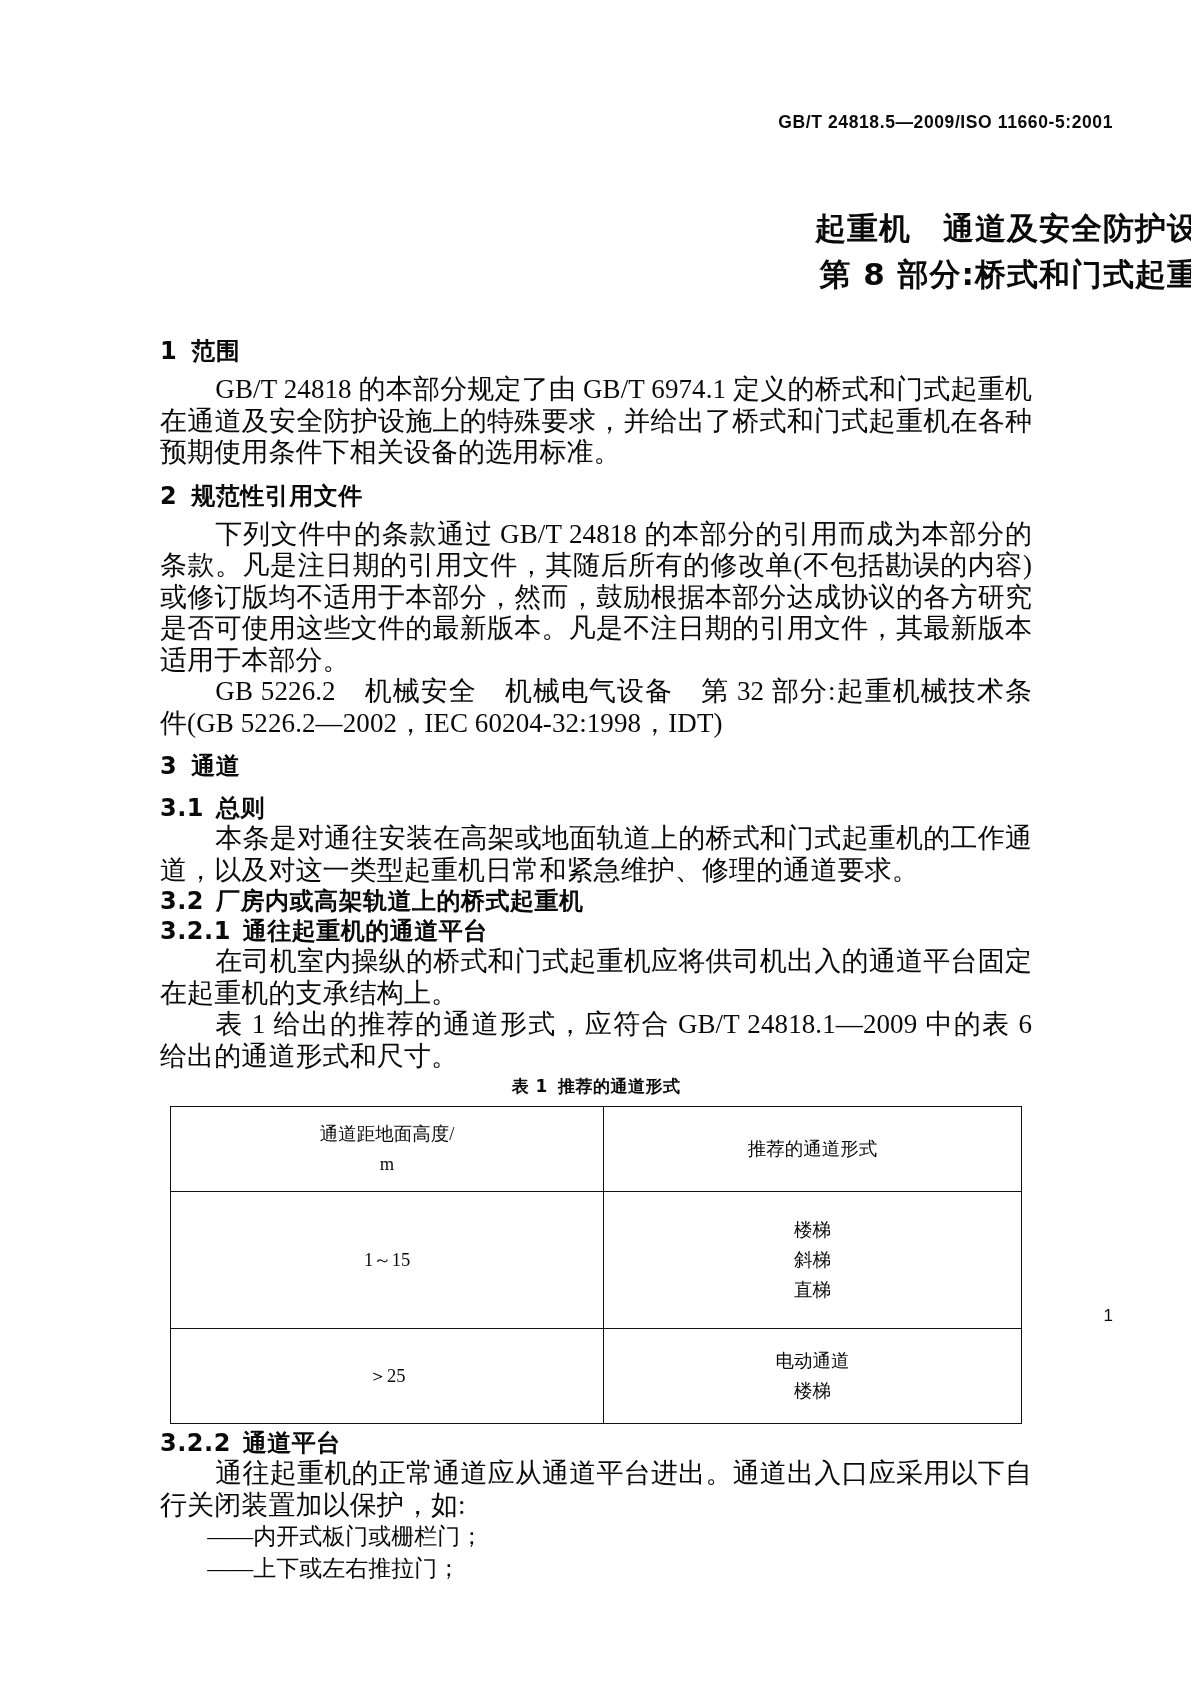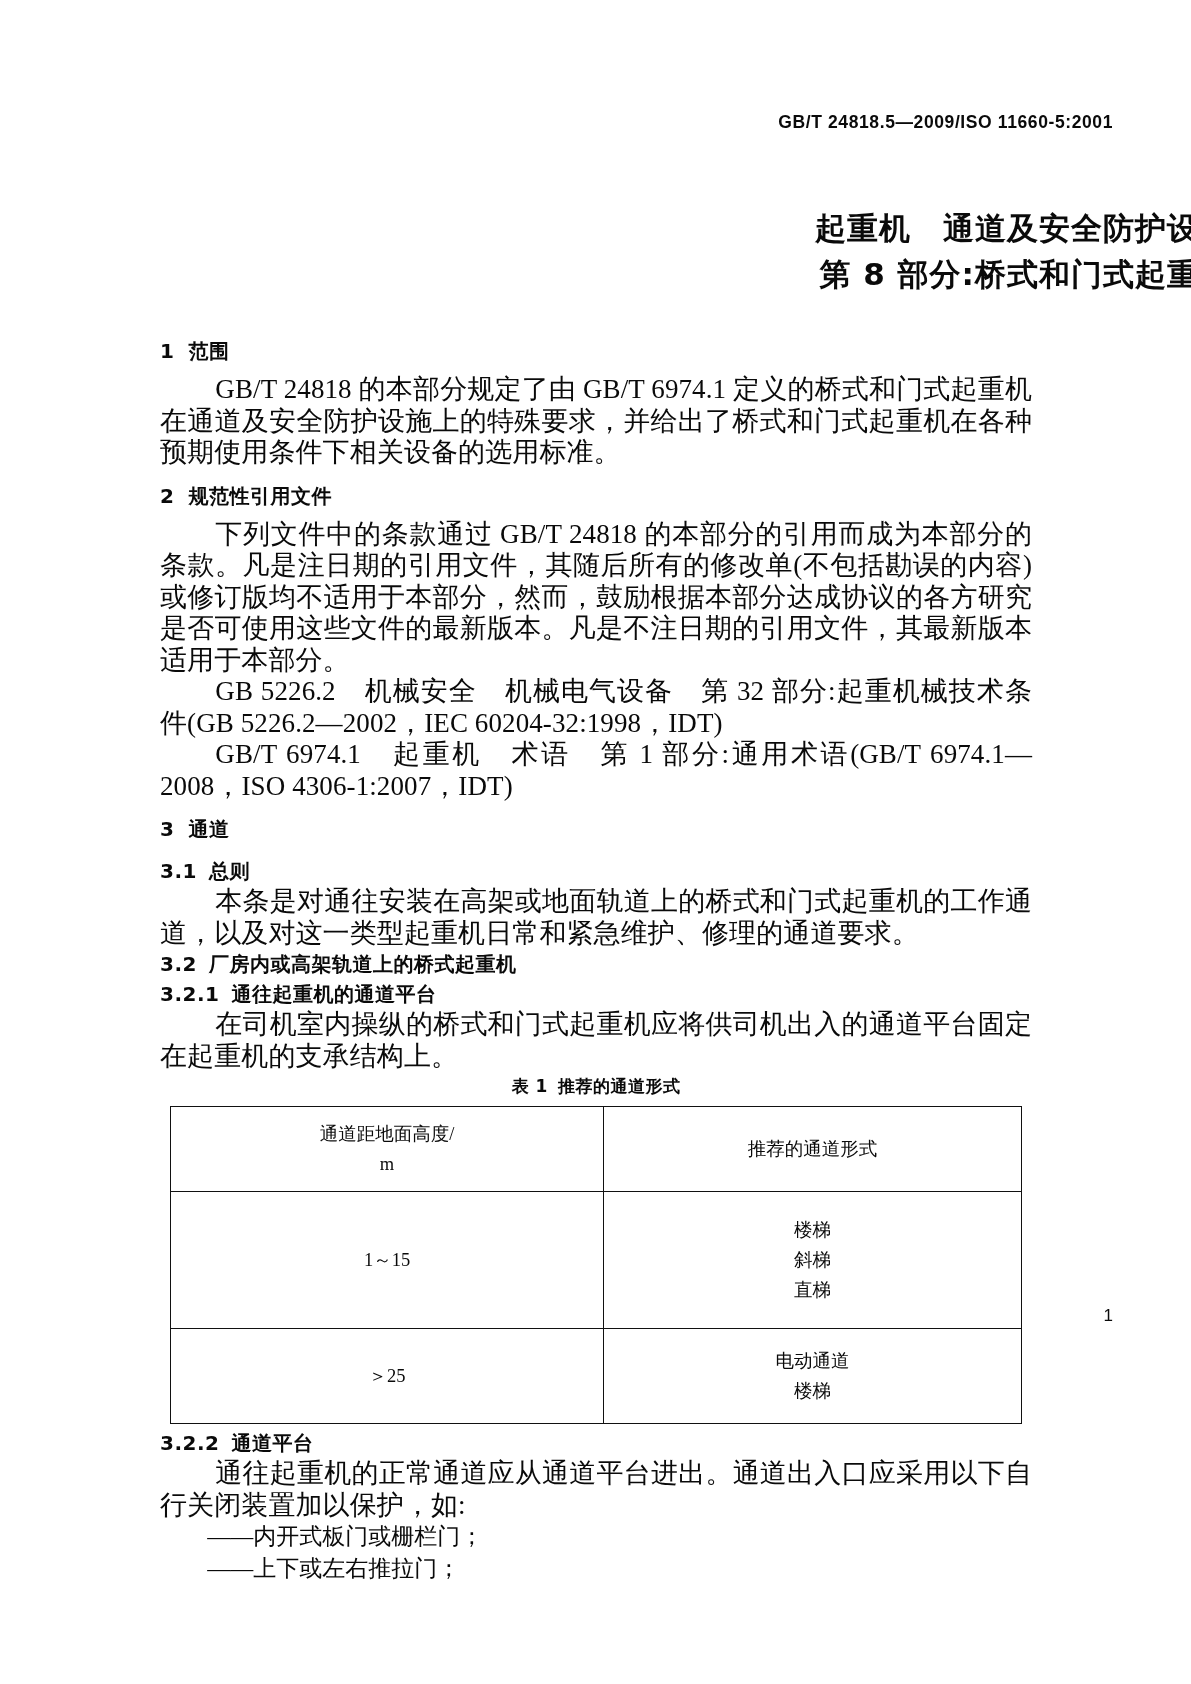--- a/index.html
+++ b/index.html
@@ -53,21 +53,21 @@
   
   .content {
     position: absolute;
     left: 120px;
     top: 336px;
     width: 872px;
   }
   h2.sec {
     font-family: "DejaVu Sans", "Liberation Sans", sans-serif;
     font-weight: bold;
-    font-size: 20px;
+    font-size: 24px;
     margin: 0;
     padding: 0;
     letter-spacing: 0.5px;
     line-height: 30px;
   }
   .sec-num { display: inline-block; }
   .sec-gap-1 { display: inline-block; width: 14px; }
   .sec-gap-2 { display: inline-block; width: 12px; }
 
   p.para {
@@ -152,34 +152,34 @@
     <h2 class="sec"><span class="sec-num">1</span><span class="sec-gap-1"></span><span>范围</span></h2>
     <div class="sp-8"></div>
     <p class="para indent">GB/T 24818 的本部分规定了由 GB/T 6974.1 定义的桥式和门式起重机在通道及安全防护设施上的特殊要求，并给出了桥式和门式起重机在各种预期使用条件下相关设备的选用标准。</p>
 
     <div class="sp-12"></div>
 
     <h2 class="sec"><span class="sec-num">2</span><span class="sec-gap-1"></span><span>规范性引用文件</span></h2>
     <div class="sp-8"></div>
     <p class="para indent">下列文件中的条款通过 GB/T 24818 的本部分的引用而成为本部分的条款。凡是注日期的引用文件，其随后所有的修改单(不包括勘误的内容)或修订版均不适用于本部分，然而，鼓励根据本部分达成协议的各方研究是否可使用这些文件的最新版本。凡是不注日期的引用文件，其最新版本适用于本部分。</p>
     <p class="para indent">GB 5226.2　机械安全　机械电气设备　第 32 部分:起重机械技术条件(GB 5226.2—2002，IEC 60204-32:1998，IDT)</p>
-    <p class="para indent">GB/T 6974.1　起重机　术语　第 1 部分:通用术语(GB/T 6974.1—2008，ISO 4306-1:2007，IDT)</p>
 
     <div class="sp-12"></div>
 
     <h2 class="sec"><span class="sec-num">3</span><span class="sec-gap-1"></span><span>通道</span></h2>
     <div class="sp-12"></div>
 
     <h2 class="sec"><span class="sec-num">3.1</span><span class="sec-gap-2"></span><span>总则</span></h2>
     <p class="para indent">本条是对通往安装在高架或地面轨道上的桥式和门式起重机的工作通道，以及对这一类型起重机日常和紧急维护、修理的通道要求。</p>
 
     <h2 class="sec"><span class="sec-num">3.2</span><span class="sec-gap-2"></span><span>厂房内或高架轨道上的桥式起重机</span></h2>
 
     <h2 class="sec"><span class="sec-num">3.2.1</span><span class="sec-gap-2"></span><span>通往起重机的通道平台</span></h2>
     <p class="para indent">在司机室内操纵的桥式和门式起重机应将供司机出入的通道平台固定在起重机的支承结构上。</p>
+    <p class="para indent">表 1 给出的推荐的通道形式，应符合 GB/T 24818.1—2009 中的表 6 给出的通道形式和尺寸。</p>
 
     <div class="table-caption"><span>表 1</span><span class="cap-gap"></span><span>推荐的通道形式</span></div>
 
     <table class="tbl">
       <tbody>
         <tr>
           <td class="col-a hdr-cell">
             <span class="cell-line">通道距地面高度/</span>
             <span class="cell-line">m</span>
           </td>

